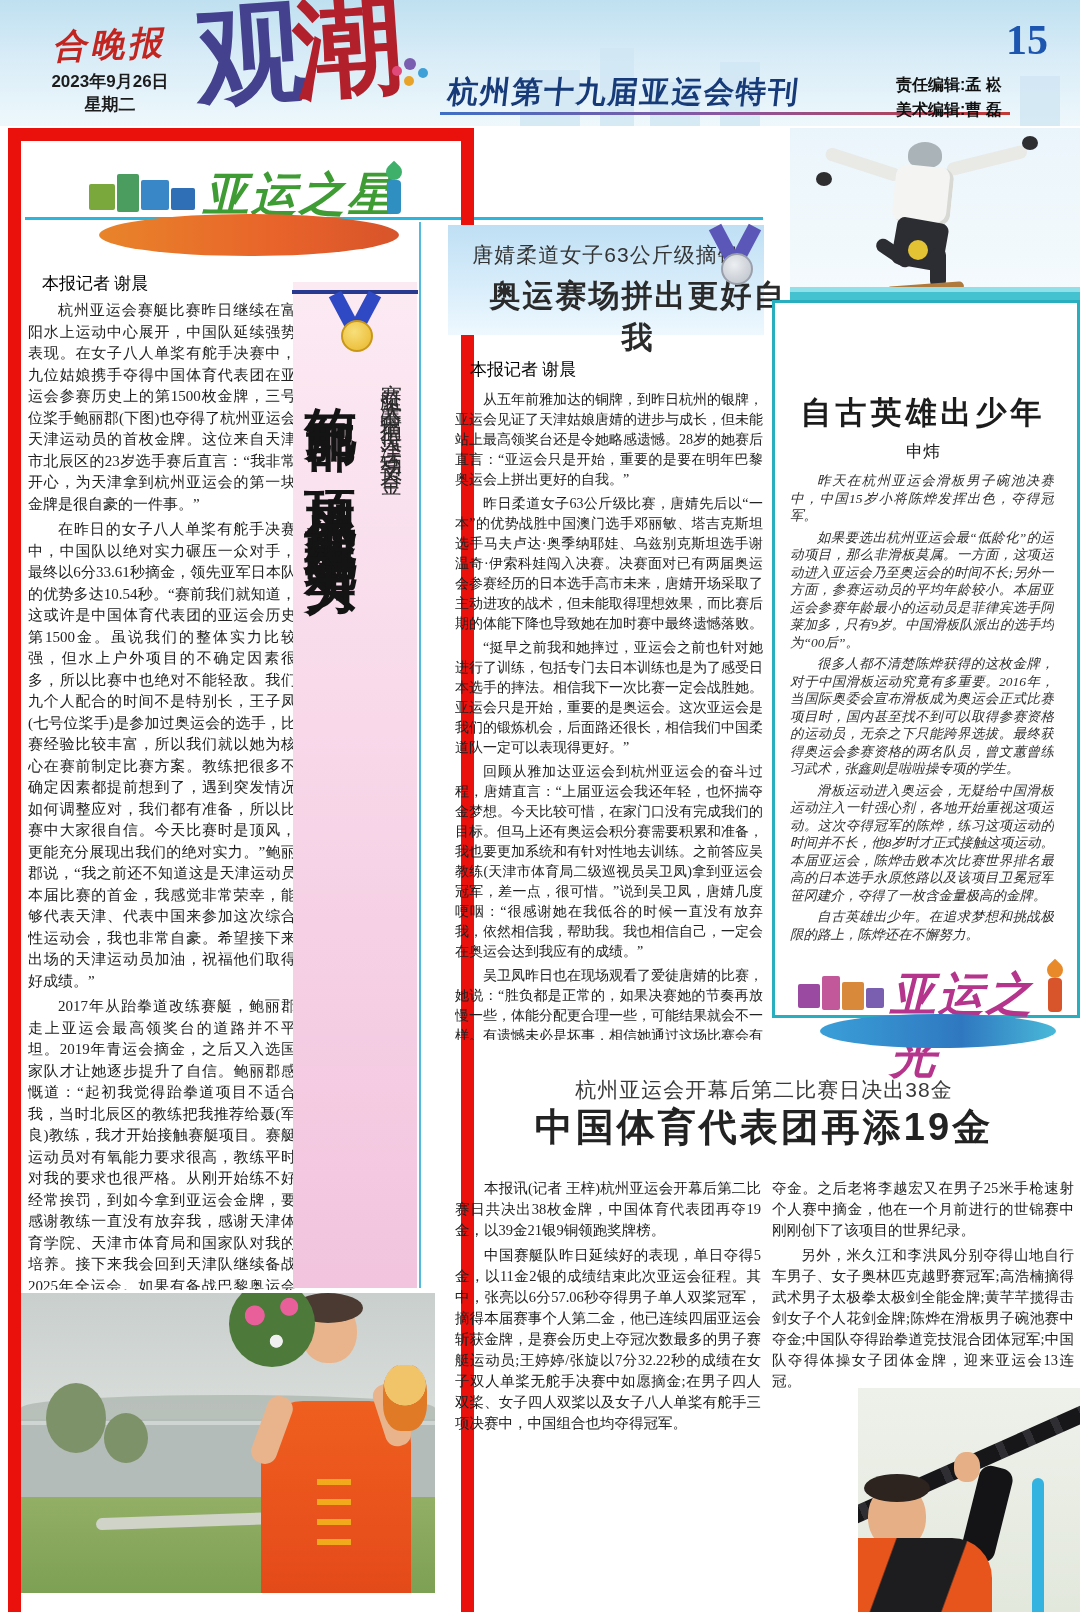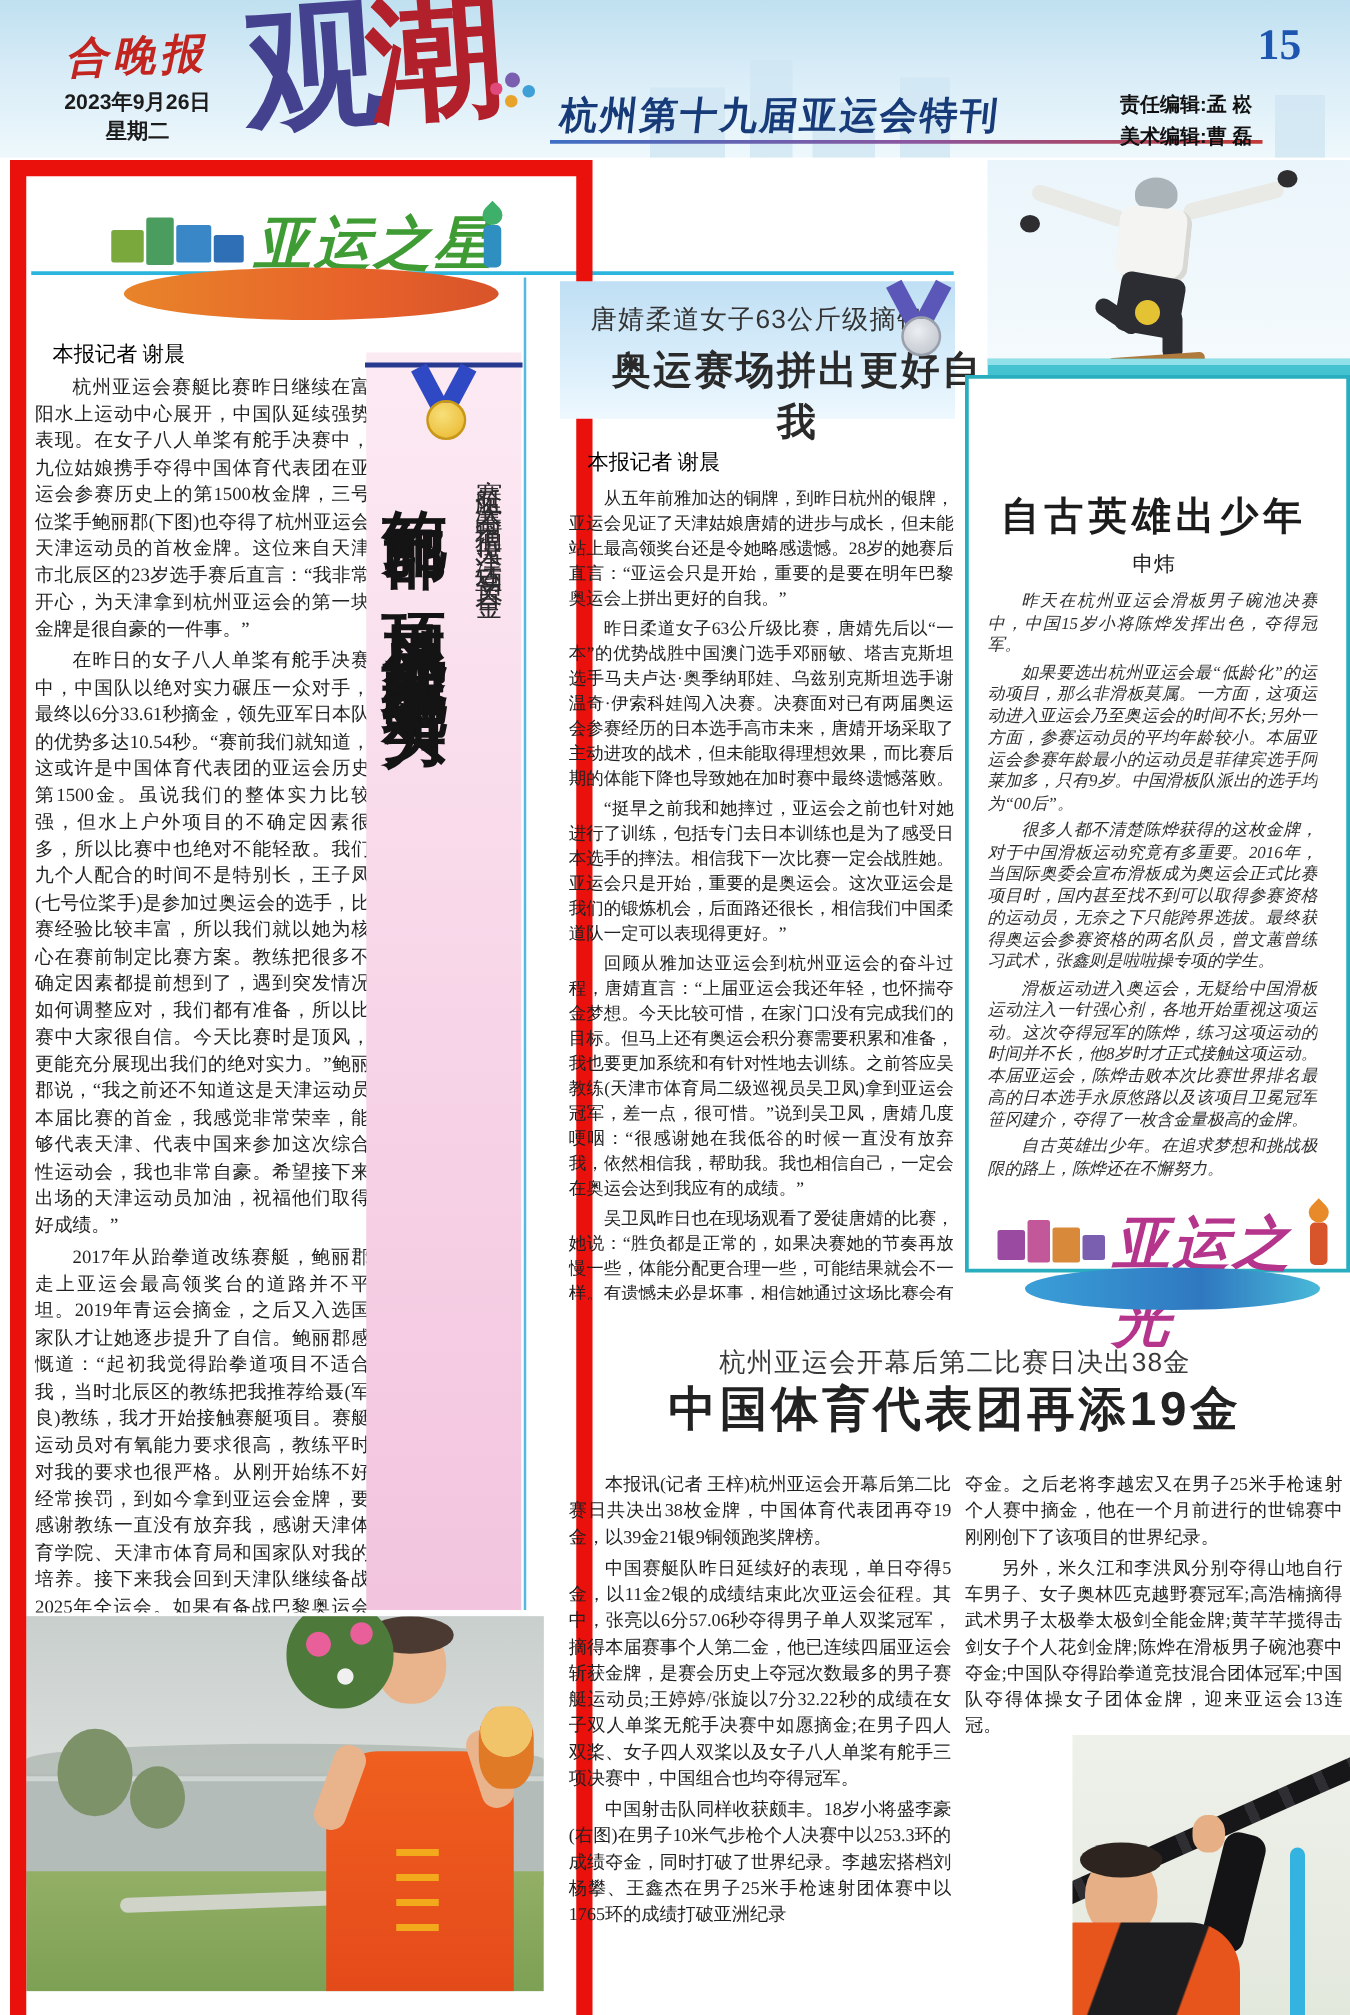--- a/index.html
+++ b/index.html
@@ -20,21 +20,21 @@
   .brand .c1{color:#44418f;}
   .brand .c2{color:#b2202c;}
   .brand-dots{left:392px;top:58px;width:46px;height:34px;}
   .brand-dots i{position:absolute;border-radius:50%;}
   .edition-title{left:448px;top:72px;font-size:30px;font-weight:bold;color:#173a78;
      letter-spacing:2px;transform:skewX(-6deg);}
   .edition-rule{left:440px;top:112px;width:570px;height:3px;
      background:linear-gradient(90deg,#3e6fc4,#8a57a0,#c23a36);}
   .editors{left:896px;top:72px;font-size:16px;font-weight:bold;color:#111;line-height:25px;
      font-family:"Liberation Sans",sans-serif;text-align:center;}
-  .pagenum{left:1006px;top:16px;font-size:35px;font-weight:bold;color:#1d56b0;}
+  .pagenum{left:1006px;top:16px;font-size:42px;font-weight:bold;color:#1d56b0;}
 
   
   .red-box{left:8px;top:128px;width:440px;height:1478px;border:13px solid #ea100b;background:transparent;}
 
   
   .cyan-hrule{left:25px;top:217px;width:738px;height:3px;background:#2cb6dd;}
   .blue-vrule{left:419px;top:222px;width:2px;height:1066px;background:#54b9dc;}
 
   
   .banner{height:100px;}
@@ -298,21 +298,20 @@
     <div class="flame" style="left:257px;top:0;background:#e88a2a;"></div>
     <div class="wave" style="left:30px;top:52px;width:236px;height:34px;background:linear-gradient(90deg,#3a9fd8,#2f78c0 60%,#49b9d8);"></div>
   </div>
 
   <div class="abs medals-kicker">杭州亚运会开幕后第二比赛日决出38金</div>
   <div class="abs medals-headline">中国体育代表团再添19金</div>
 
   <div class="abs body-col medals-col1">
     <p>本报讯(记者 王梓)杭州亚运会开幕后第二比赛日共决出38枚金牌，中国体育代表团再夺19金，以39金21银9铜领跑奖牌榜。</p>
     <p>中国赛艇队昨日延续好的表现，单日夺得5金，以11金2银的成绩结束此次亚运会征程。其中，张亮以6分57.06秒夺得男子单人双桨冠军，摘得本届赛事个人第二金，他已连续四届亚运会斩获金牌，是赛会历史上夺冠次数最多的男子赛艇运动员;王婷婷/张旋以7分32.22秒的成绩在女子双人单桨无舵手决赛中如愿摘金;在男子四人双桨、女子四人双桨以及女子八人单桨有舵手三项决赛中，中国组合也均夺得冠军。</p>
-    <p>中国射击队同样收获颇丰。18岁小将盛李豪(右图)在男子10米气步枪个人决赛中以253.3环的成绩夺金，同时打破了世界纪录。李越宏搭档刘杨攀、王鑫杰在男子25米手枪速射团体赛中以1765环的成绩打破亚洲纪录</p>
   </div>
   <div class="abs body-col medals-col2">
     <p style="text-indent:0;">夺金。之后老将李越宏又在男子25米手枪速射个人赛中摘金，他在一个月前进行的世锦赛中刚刚创下了该项目的世界纪录。</p>
     <p>另外，米久江和李洪凤分别夺得山地自行车男子、女子奥林匹克越野赛冠军;高浩楠摘得武术男子太极拳太极剑全能金牌;黄芊芊揽得击剑女子个人花剑金牌;陈烨在滑板男子碗池赛中夺金;中国队夺得跆拳道竞技混合团体冠军;中国队夺得体操女子团体金牌，迎来亚运会13连冠。</p>
   </div>
 
   <div class="abs shooter-photo">
     <div class="sh-post"></div>
     <div class="sh-rifle"></div>
     <div class="sh-hand"></div>

